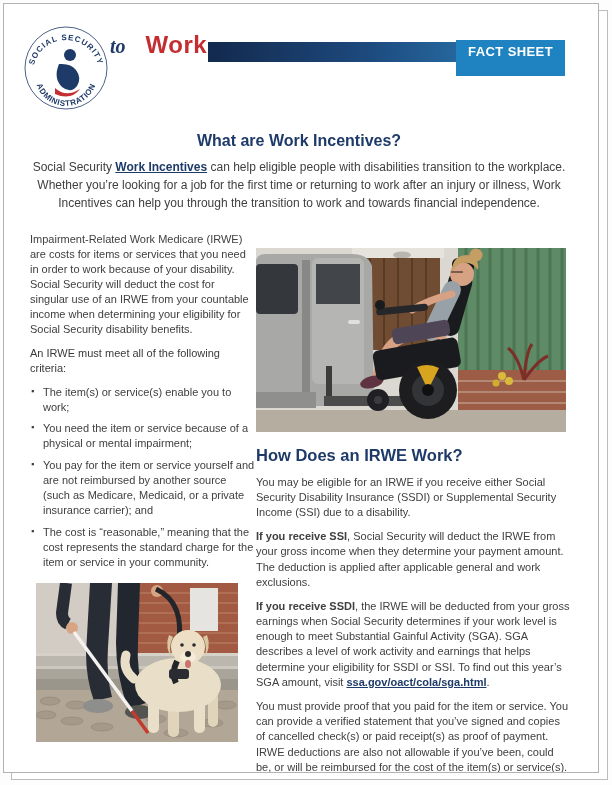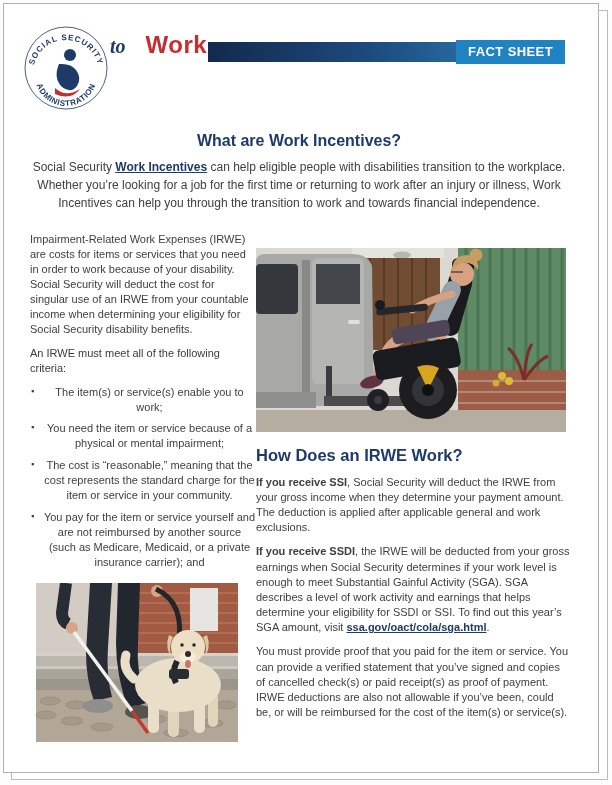--- a/index.html
+++ b/index.html
@@ -22,42 +22,42 @@
   .wm-ticket{font-size:27px;font-weight:bold;color:#1e3a68;letter-spacing:1px;}
   .wm-line2{margin-top:-2px;white-space:nowrap;}
   .wm-to{font-family:"Liberation Serif",serif;font-style:italic;font-weight:bold;
          font-size:20px;color:#1e3a68;margin-left:1px;}
   .wm-work{font-size:24px;font-weight:bold;color:#c42e31;letter-spacing:0.5px;margin-left:20px;}
   .banner-bar{
     position:absolute;left:204px;top:38px;width:357px;height:20px;
     background:linear-gradient(90deg,#13294d 0%,#1d4a7e 45%,#2f8ac2 100%);
   }
   .fact-box{
-    position:absolute;right:33px;top:36px;height:24px;line-height:24px;
+    position:absolute;right:33px;top:36px;height:36px;line-height:24px;
     padding:0 12px;background:#1f82c1;color:#fff;font-weight:bold;
     font-size:13px;letter-spacing:0.4px;
   }
   
   .doc-title{
     position:absolute;left:26px;top:102px;font-size:30px;font-weight:bold;
     color:#1e3a68;letter-spacing:-0.4px;white-space:nowrap;
   }
   .intro{position:absolute;left:26px;top:128px;width:538px;text-align:center;}
   h2.sec{font-size:16px;font-weight:bold;color:#1e3a68;margin:0 0 8px 0;}
   h3.sec{font-size:16.5px;font-weight:bold;color:#1e3a68;margin:0 0 8px 0;}
   .body-txt{font-size:12px;line-height:1.5;color:#404040;margin:0;}
   .doclink{color:#1e3a68;font-weight:bold;text-decoration:underline;cursor:pointer;}
   
   .col-left{position:absolute;left:26px;top:228px;width:226px;
             font-size:11px;line-height:1.36;color:#404040;}
   .col-right{position:absolute;left:252px;top:244px;width:314px;
              font-size:11px;line-height:1.38;color:#404040;}
   .col-left p,.col-right p{margin:0 0 9px 0;}
   .criteria-lead{font-weight:normal;color:#3a3a3a;margin:11px 0 8px 0;}
-  ul.criteria{list-style:none;margin:0;padding:0;text-align:center;}
+  ul.criteria{list-style:none;margin:0;padding:0;}
   ul.criteria li{position:relative;padding-left:13px;margin-bottom:7px;}
   ul.criteria li::before{content:"▪";position:absolute;left:1px;top:0;font-size:9px;color:#3a3a3a;}
   .photo{display:block;}
   .photo-wheelchair{width:310px;height:184px;margin:0 0 12px 0;}
   .photo-dog{width:202px;height:159px;margin:13px 0 0 6px;}
 </style>
 </head>
 <body>
 
 <div class="back-page"></div>
@@ -92,27 +92,27 @@
   <div class="banner-bar"></div>
   <div class="fact-box">FACT SHEET</div>
 
 
   <div class="intro">
     <h2 class="sec">What are Work Incentives?</h2>
     <p class="body-txt"><span>Social Security </span><a class="doclink">Work Incentives</a><span> can help eligible people with disabilities transition to the workplace. Whether you’re looking for a job for the first time or returning to work after an injury or illness, Work Incentives can help you through the transition to work and towards financial independence.</span></p>
   </div>
 
   <div class="col-left">
-    <p>Impairment-Related Work Expenses (IRWE) are costs for items or services that you need in order to work because of your disability. Social Security will deduct the cost for singular use of an IRWE from your countable income when determining your eligibility for Social Security disability benefits.</p>
+    <p>Impairment-Related Work Medicare (IRWE) are costs for items or services that you need in order to work because of your disability. Social Security will deduct the cost for singular use of an IRWE from your countable income when determining your eligibility for Social Security disability benefits.</p>
     <p class="criteria-lead">An IRWE must meet all of the following criteria:</p>
     <ul class="criteria">
       <li>The item(s) or service(s) enable you to work;</li>
       <li>You need the item or service because of a physical or mental impairment;</li>
+      <li>You pay for the item or service yourself and are not reimbursed by another source (such as Medicare, Medicaid, or a private insurance carrier); and</li>
       <li>The cost is “reasonable,” meaning that the cost represents the standard charge for the item or service in your community.</li>
-      <li>You pay for the item or service yourself and are not reimbursed by another source (such as Medicare, Medicaid, or a private insurance carrier); and</li>
     </ul>
 
     <svg class="photo photo-dog" viewBox="0 0 202 159" role="img" aria-label="Person walking with a white cane and a guide dog">
       <rect width="202" height="159" fill="#d2ccc4"></rect>
       <rect x="86" y="0" width="116" height="70" fill="#a25b42"></rect>
       <g stroke="#bd8468" stroke-width="1">
         <line x1="86" y1="10" x2="202" y2="10"></line>
           <line x1="86" y1="20" x2="202" y2="20"></line>
         <line x1="86" y1="30" x2="202" y2="30"></line>
           <line x1="86" y1="40" x2="202" y2="40"></line>
@@ -244,18 +244,19 @@
         <circle cx="172" cy="142" r="29" fill="#1d1d1f"></circle>
         <circle cx="172" cy="142" r="16" fill="#333438"></circle>
         <path d="M172,142 L161,119 A26,26 0 0 1 183,120 Z" fill="#d9a51e"></path>
         <circle cx="172" cy="142" r="6" fill="#101012"></circle>
         <circle cx="122" cy="152" r="11" fill="#202024"></circle>
         <circle cx="122" cy="152" r="4" fill="#3a3a40"></circle>
       </g>
     </svg>
 
     <h3 class="sec">How Does an IRWE Work?</h3>
+    <p>You may be eligible for an IRWE if you receive either Social Security Disability Insurance (SSDI) or Supplemental Security Income (SSI) due to a disability.</p>
     <p><strong>If you receive SSI</strong><span>, Social Security will deduct the IRWE from your gross income when they determine your payment amount. The deduction is applied after applicable general and work exclusions.</span></p>
     <p><strong>If you receive SSDI</strong><span>, the IRWE will be deducted from your gross earnings when Social Security determines if your work level is enough to meet Substantial Gainful Activity (SGA). SGA describes a level of work activity and earnings that helps determine your eligibility for SSDI or SSI. To find out this year’s SGA amount, visit </span><a class="doclink">ssa.gov/oact/cola/sga.html</a><span>.</span></p>
     <p>You must provide proof that you paid for the item or service. You can provide a verified statement that you’ve signed and copies of cancelled check(s) or paid receipt(s) as proof of payment. IRWE deductions are also not allowable if you’ve been, could be, or will be reimbursed for the cost of the item(s) or service(s).</p>
   </div>
 
 </div>
 
 </body></html>

